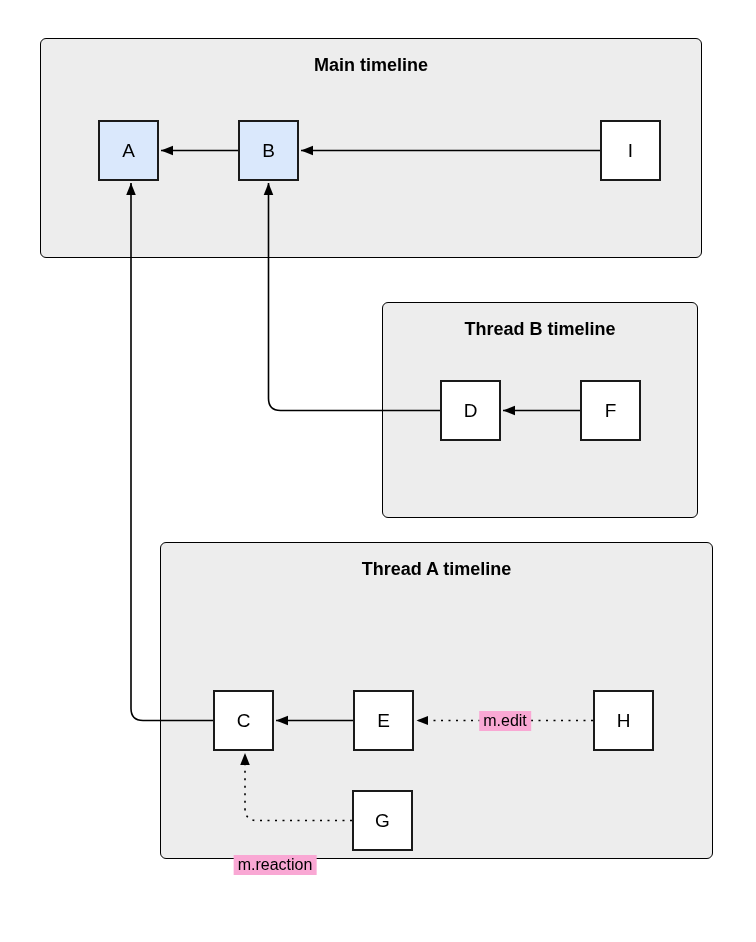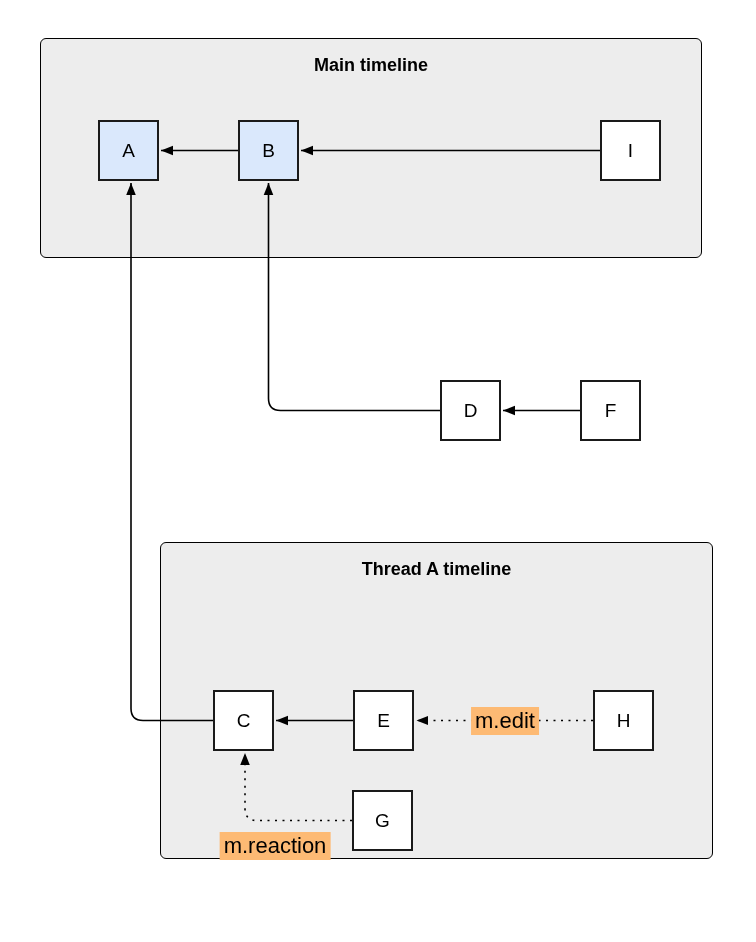--- a/index.html
+++ b/index.html
@@ -63,39 +63,42 @@
   .node-i { left: 600px; top: 120px; }
   .node-d { left: 440px; top: 380px; }
   .node-f { left: 580px; top: 380px; }
   .node-c { left: 213px; top: 690px; }
   .node-e { left: 353px; top: 690px; }
   .node-h { left: 593px; top: 690px; }
   .node-g { left: 352px; top: 790px; }
   .edge-label {
     position: absolute;
     transform: translate(-50%, -50%);
-    background: #fdba74;
+    background: #f9a8d4;
     padding: 1px 4px;
-    font-size: 22px;
+    font-size: 16px;
     color: #000000;
     white-space: nowrap;
     z-index: 4;
   }
   .label-edit     { left: 505px; top: 721px; }
-  .label-reaction { left: 275px; top: 846px; text-align: right; }
+  .label-reaction { left: 275px; top: 865px; text-align: right; }
 </style>
 </head>
 <body>
 
 <div class="canvas">
 
   <div class="container container-main">
     <div class="container-title">Main timeline</div>
   </div>
 
+  <div class="container container-threadb">
+    <div class="container-title">Thread B timeline</div>
+  </div>
 
   <div class="container container-threada">
     <div class="container-title">Thread A timeline</div>
   </div>
 
   <svg class="edges" viewBox="0 0 756 942" xmlns="http://www.w3.org/2000/svg">
     <defs>
       <marker id="arrow" viewBox="0 0 12 10" refX="11.5" refY="5" markerWidth="12.5" markerHeight="10.5" markerUnits="userSpaceOnUse" orient="auto">
         <path d="M 0 0.4 L 11.5 5 L 0 9.6 Z" fill="#000000"></path>
       </marker>

